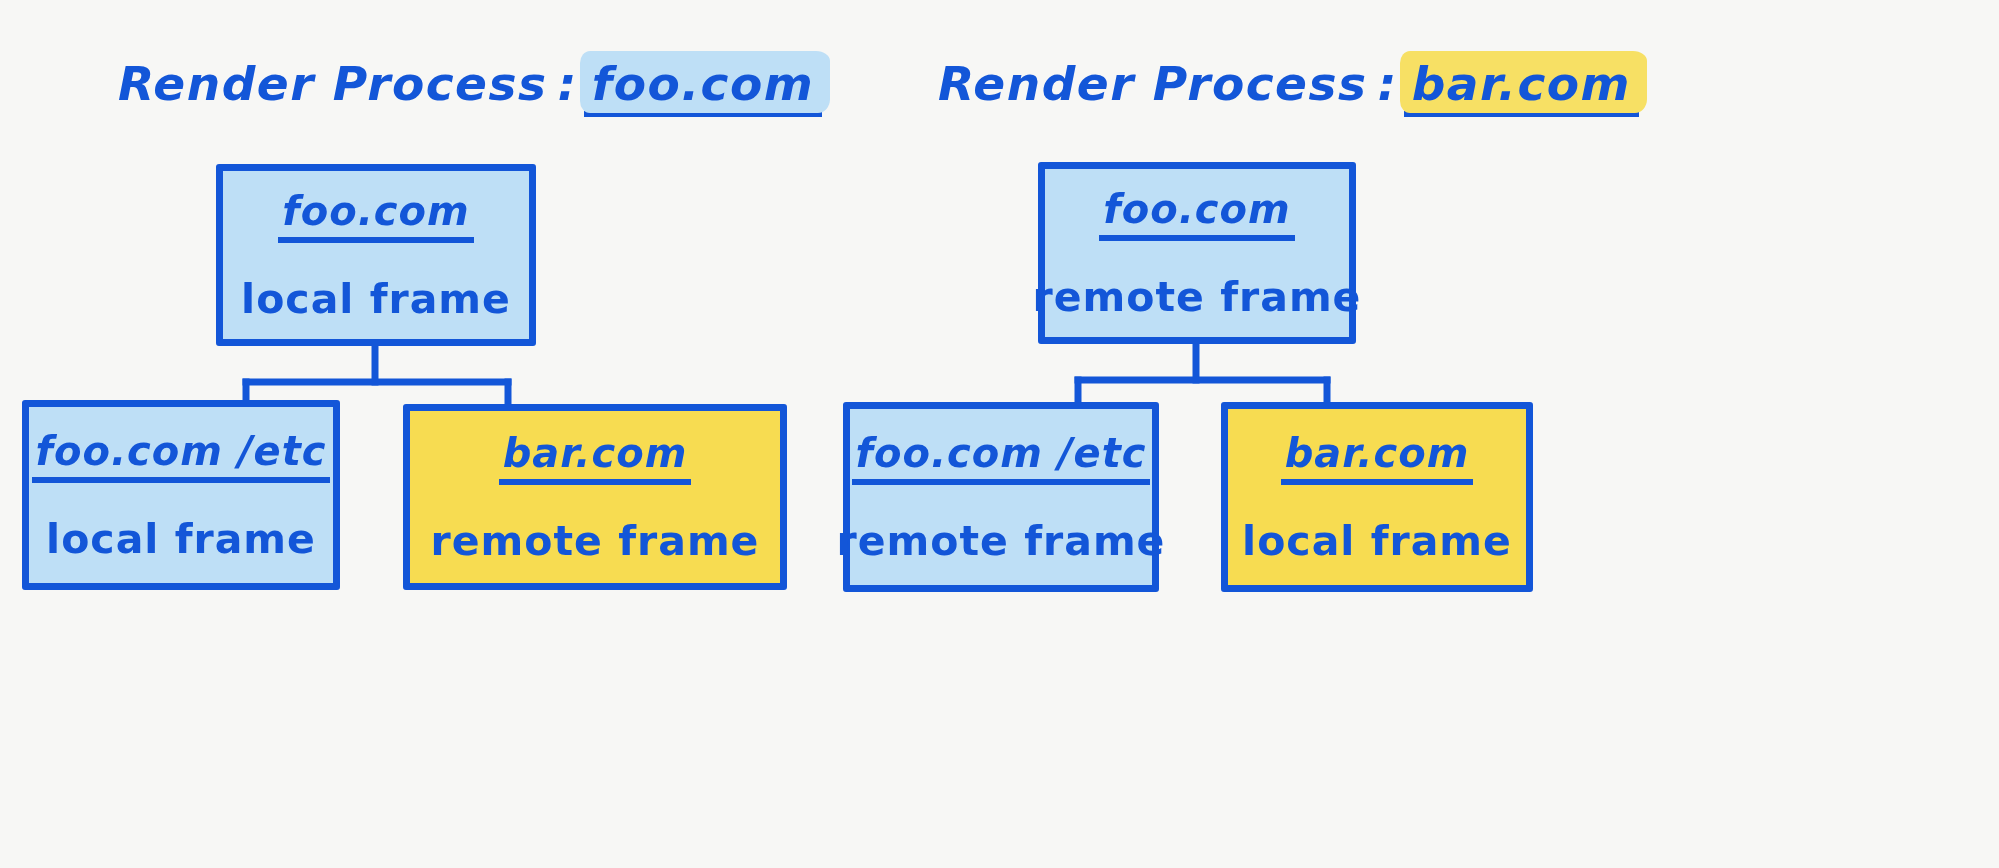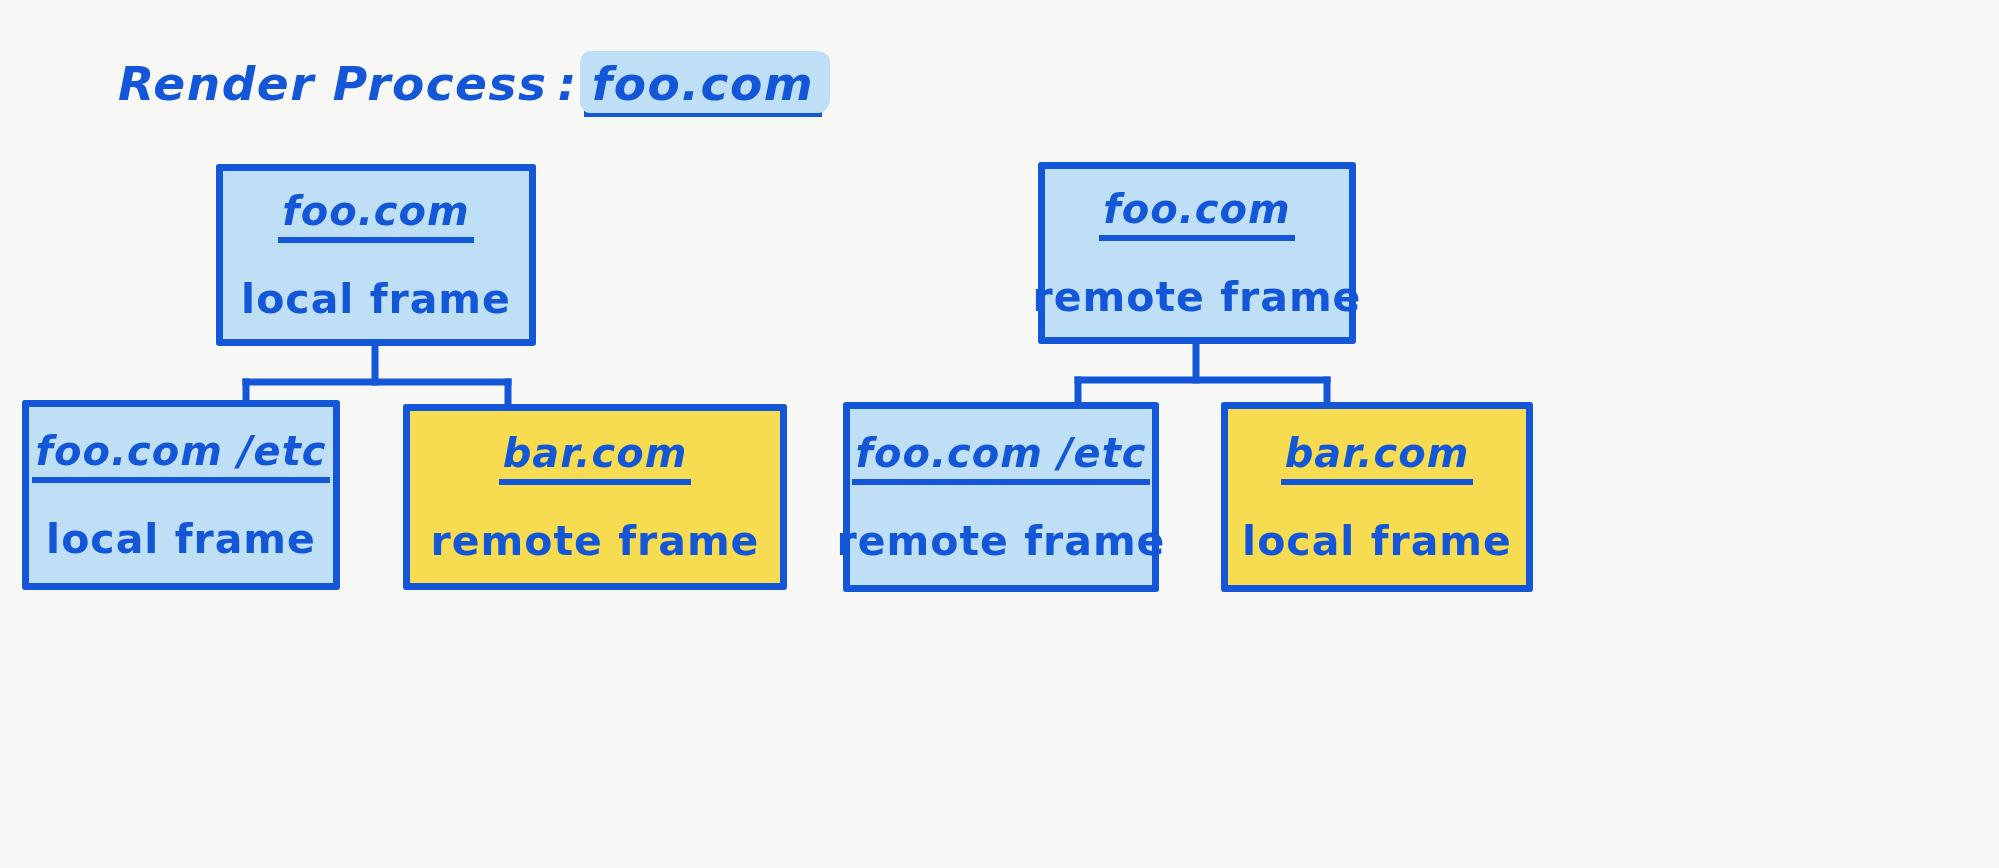--- a/index.html
+++ b/index.html
@@ -155,20 +155,23 @@
   <div class="node blue" id="node-l-child1">
     <div class="url">foo.com /etc</div>
     <div class="kind">local frame</div>
   </div>
 
   <div class="node yellow" id="node-l-child2">
     <div class="url">bar.com</div>
     <div class="kind">remote frame</div>
   </div>
 
+  <div class="title hl-yellow" id="title-right">
+    <span class="t-label">Render Process</span><span class="t-colon">:</span><span class="t-domain">bar.com</span>
+  </div>
 
   <div class="node blue" id="node-r-root">
     <div class="url">foo.com</div>
     <div class="kind">remote frame</div>
   </div>
 
   <div class="node blue" id="node-r-child1">
     <div class="url">foo.com /etc</div>
     <div class="kind">remote frame</div>
   </div>

